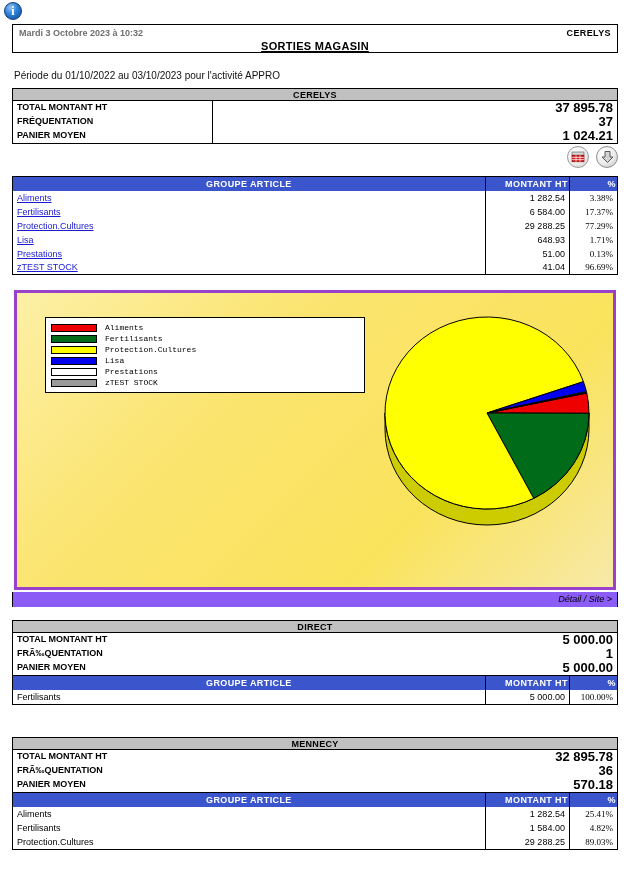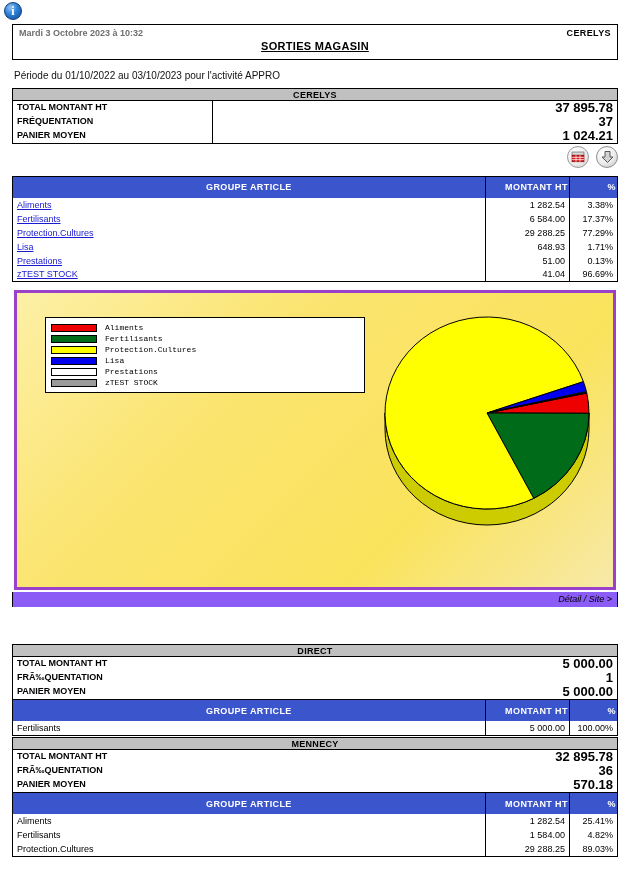--- a/index.html
+++ b/index.html
@@ -18,21 +18,21 @@
     width: 18px; height: 18px; border-radius: 50%;
     background: radial-gradient(circle at 35% 28%, #8fc4f5 0%, #2b7fd4 45%, #0d4c96 100%);
     border: 1px solid #0b3d79;
     display: flex; align-items: center; justify-content: center;
     color: #fff; font-weight: bold; font-size: 12px;
     font-family: "Liberation Serif", serif; line-height: 1;
   }
 
   
   .title-band {
-    position: absolute; left: 12px; top: 24px; width: 606px; height: 36px;
+    position: absolute; left: 12px; top: 24px; width: 606px; height: 29px;
     border: 1px solid #000; background: #fff;
   }
   .hdr-date {
     position: absolute; left: 6px; top: 3px;
     font-size: 9px; font-weight: bold; color: #6e6e6e; white-space: nowrap;
   }
   .hdr-right {
     position: absolute; right: 6px; top: 3px;
     font-size: 9px; font-weight: bold; color: #000; letter-spacing: .4px;
   }
@@ -65,30 +65,30 @@
   .kv-val {
     flex: 1; text-align: right; padding-right: 4px;
     font-size: 13px; color: #000; font-weight: bold;
   }
   .kv.plain .kv-label { border-right: none; }
 
   
   .tbl { border: 1px solid #000; border-collapse: collapse; width: 100%; table-layout: fixed; }
   .tbl th {
     background: #3b55cc; color: #fff; font-size: 9px; font-weight: bold;
-    height: 21px; border-right: 1px solid #000;
+    height: 14px; border-right: 1px solid #000;
     letter-spacing: .4px;
     margin-top: 32px;
   }
   .tbl th:last-child { border-right: none; }
   .tbl td {
     font-size: 9px; color: #000; height: 14px; padding: 0 4px;
     border-right: 1px solid #000; background: #fff;
   }
-  .tbl td:last-child { border-right: none; }
+  .tbl td:last-child { border-right: none; font-family: Liberation Serif, serif; }
   .c-name { width: 472px; }
   .c-amt  { width: 84px; text-align: right; }
   .c-pct  { width: 48px; text-align: right; }
   .lnk { color: #1a1ad0; text-decoration: underline; cursor: pointer; }
 
   
   .icon-row { position: absolute; right: 12px; top: 146px; display: flex; gap: 7px; }
   .rnd {
     width: 22px; height: 22px; border-radius: 50%;
     display: flex; align-items: center; justify-content: center;
@@ -263,21 +263,21 @@
           <path d="M 118 110 L 217.435823589415 88.60987286757364 A 102 96 0 0 1 217.6244435257367 89.40198681264967 Z" fill="#ffffff" stroke="#000" stroke-width="1"></path>
           <path d="M 118 110 L 217.6244435257367 89.40198681264967 A 102 96 0 0 1 217.77105527484815 90.04047768149496 Z" fill="#9a9a9a" stroke="#000" stroke-width="1"></path>
         </svg>
     </div>
   </div>
 
   <div class="detail-bar">
     <span>Détail / Site &gt;</span>
   </div>
 
-  <div class="sec" style="top:644px;">
+  <div class="sec" style="top:620px;">
     <div class="sec-title">DIRECT</div>
     <div class="kv plain">
       <div class="kv-row">
         <div class="kv-label">TOTAL MONTANT HT</div>
         <div class="kv-val">5 000.00</div>
       </div>
       <div class="kv-row">
         <div class="kv-label">FRÃ‰QUENTATION</div>
         <div class="kv-val">1</div>
       </div>

